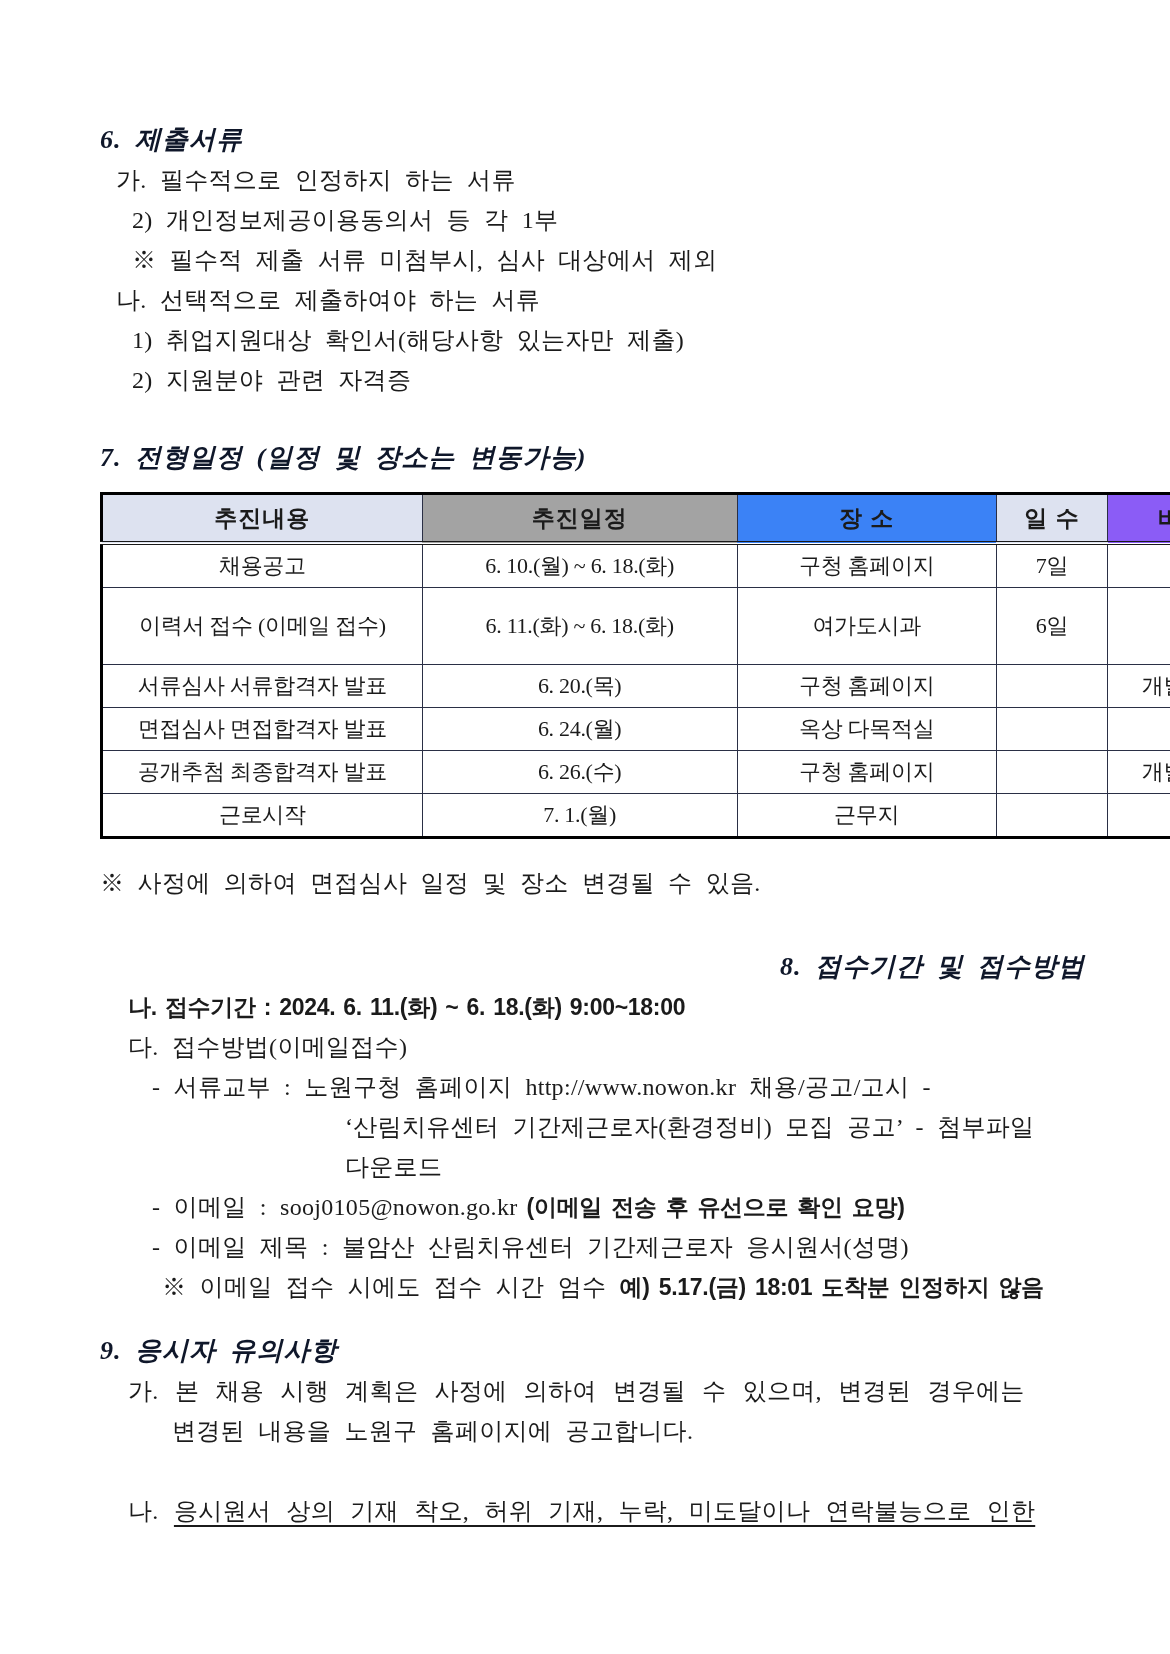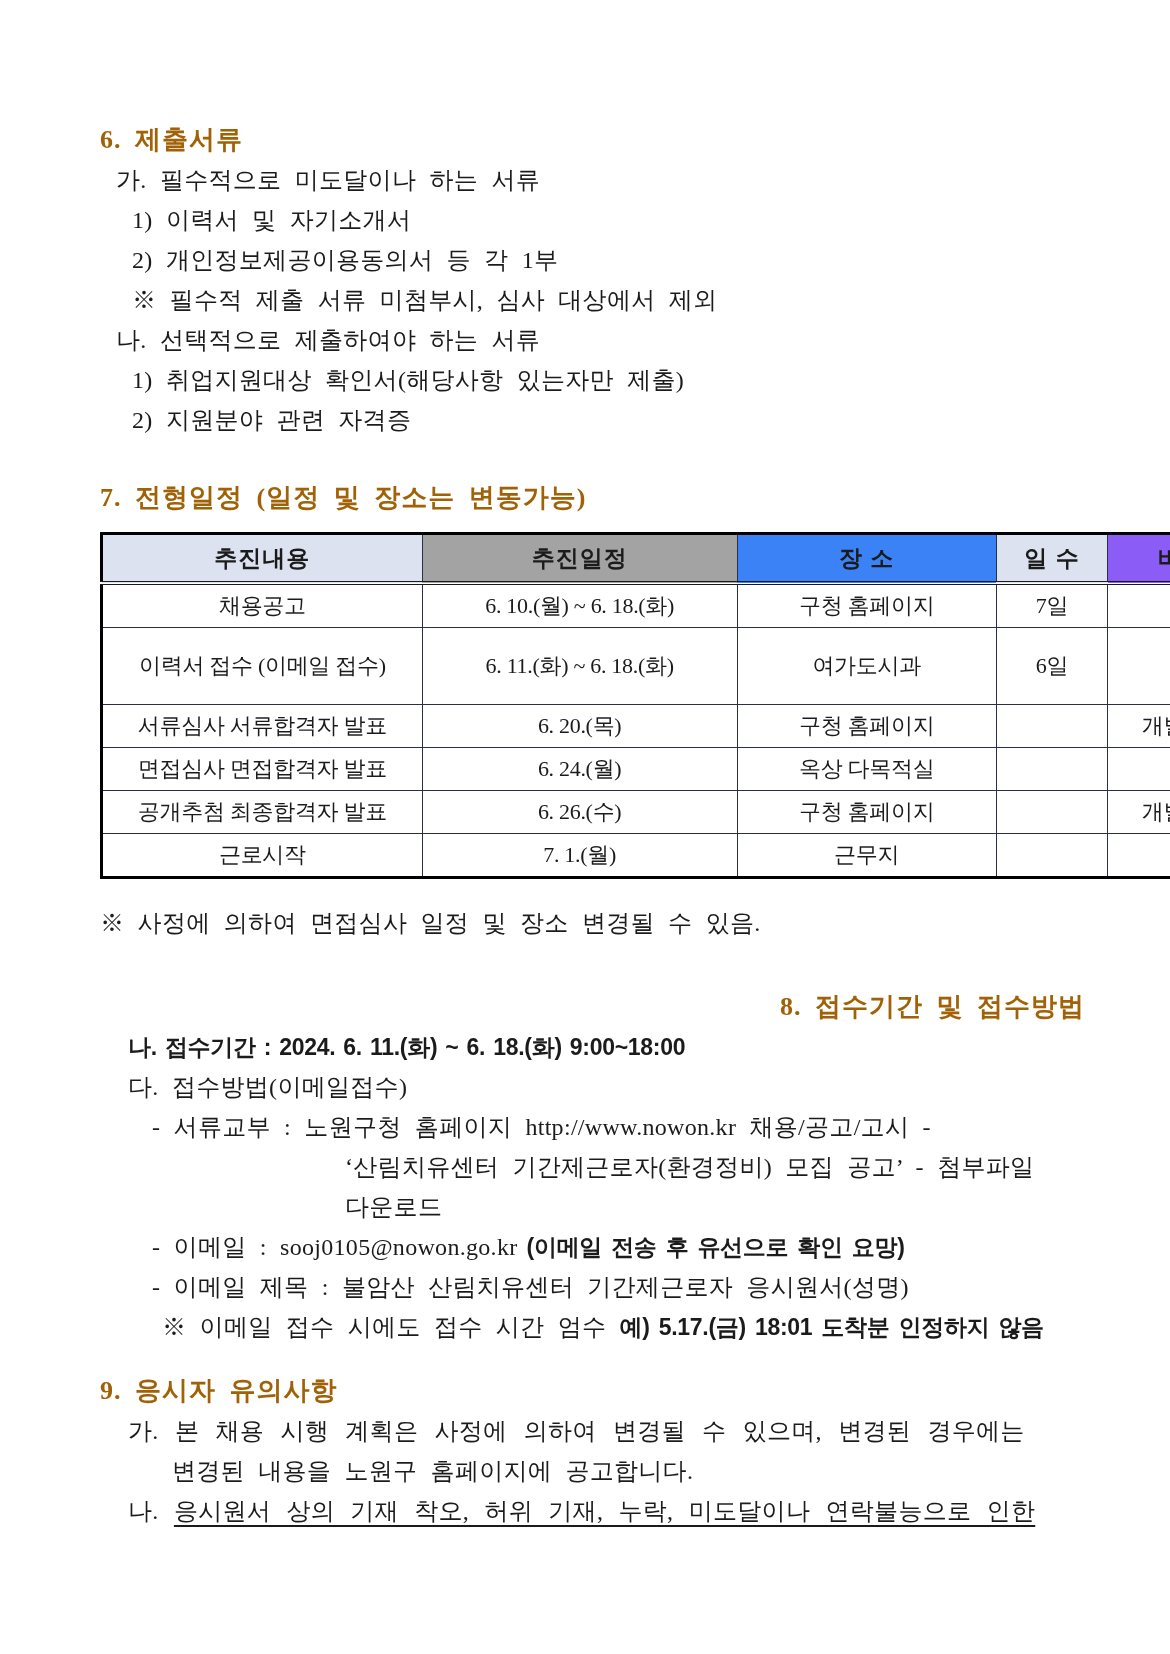--- a/index.html
+++ b/index.html
@@ -12,21 +12,22 @@
     padding:120px 85px 0 100px;
     font-family:"Liberation Serif","DejaVu Serif",serif;
     color:#1b1b1b;
     overflow:hidden;
   }
   .sec-title {
     font-size:26px; font-weight:bold;
     line-height:40px;
     letter-spacing:1px;
     word-spacing:6px;
-    color:#a16207;
+    color:#0f172a;
+    font-style:italic;
   }
   .line {
     font-size:24px; line-height:40px;
     word-spacing:7px; letter-spacing:0.3px;
   }
   
   .s6-ga { padding-left:16px; }
   .s6-num { padding-left:32px; }
   
   .sec7-title { margin-top:38px; }
@@ -71,32 +72,31 @@
     letter-spacing:-0.3px; word-spacing:2px;
   }
   .line .bold-gothic-inline {
     font-family:"Liberation Sans","DejaVu Sans",sans-serif;
     font-weight:bold; font-size:23px; letter-spacing:-0.3px; word-spacing:3px;
   }
   
   .sec9-title { margin-top:24px; }
   .s9-ga { padding-left:28px; word-spacing:10px; }
   .s9-cont { padding-left:72px; }
-  .s9-na { padding-left:28px; word-spacing:9px; }
+  .s9-na { padding-left:28px; word-spacing:9px;margin-top:40px; }
   .underline { text-decoration:underline; text-underline-offset:6px; }
 </style>
 </head>
 <body>
 
 <div class="page">
 
   <div>
     <div class="sec-title">6. 제출서류</div>
-    <div class="line s6-ga">가. 필수적으로 미도달이나 하는 서류</div>
-    <div class="line s6-num">1) 이력서 및 자기소개서</div>
+    <div class="line s6-ga">가. 필수적으로 인정하지 하는 서류</div>
     <div class="line s6-num">2) 개인정보제공이용동의서 등 각 1부</div>
     <div class="line s6-num">※ 필수적 제출 서류 미첨부시, 심사 대상에서 제외</div>
     <div class="line s6-ga">나. 선택적으로 제출하여야 하는 서류</div>
     <div class="line s6-num">1) 취업지원대상 확인서(해당사항 있는자만 제출)</div>
     <div class="line s6-num">2) 지원분야 관련 자격증</div>
   </div>
 
   <div>
     <div class="sec-title sec7-title">7. 전형일정 (일정 및 장소는 변동가능)</div>
     <table class="schedule">

